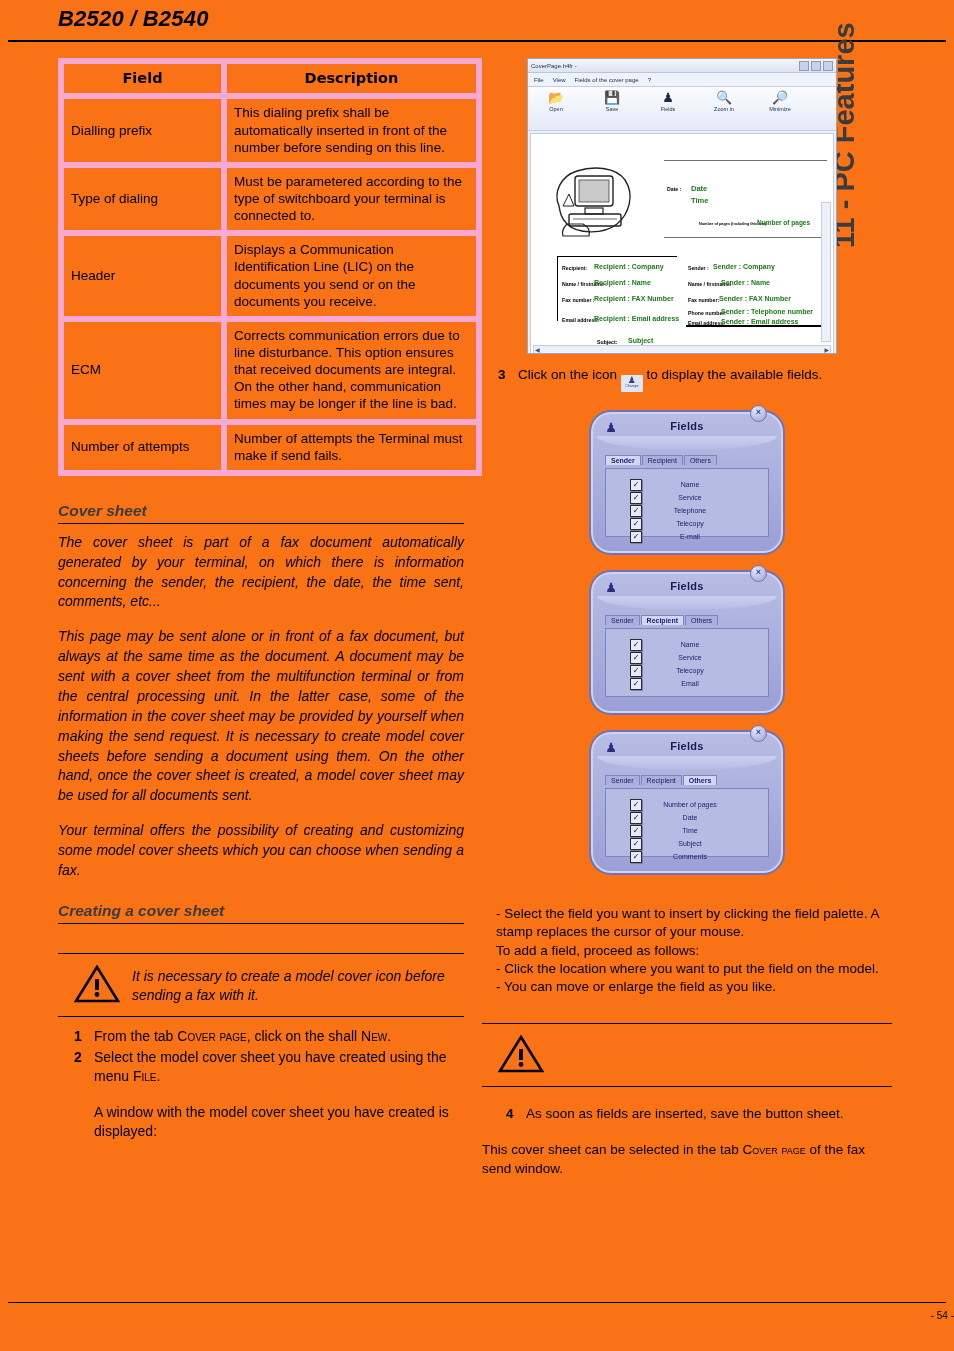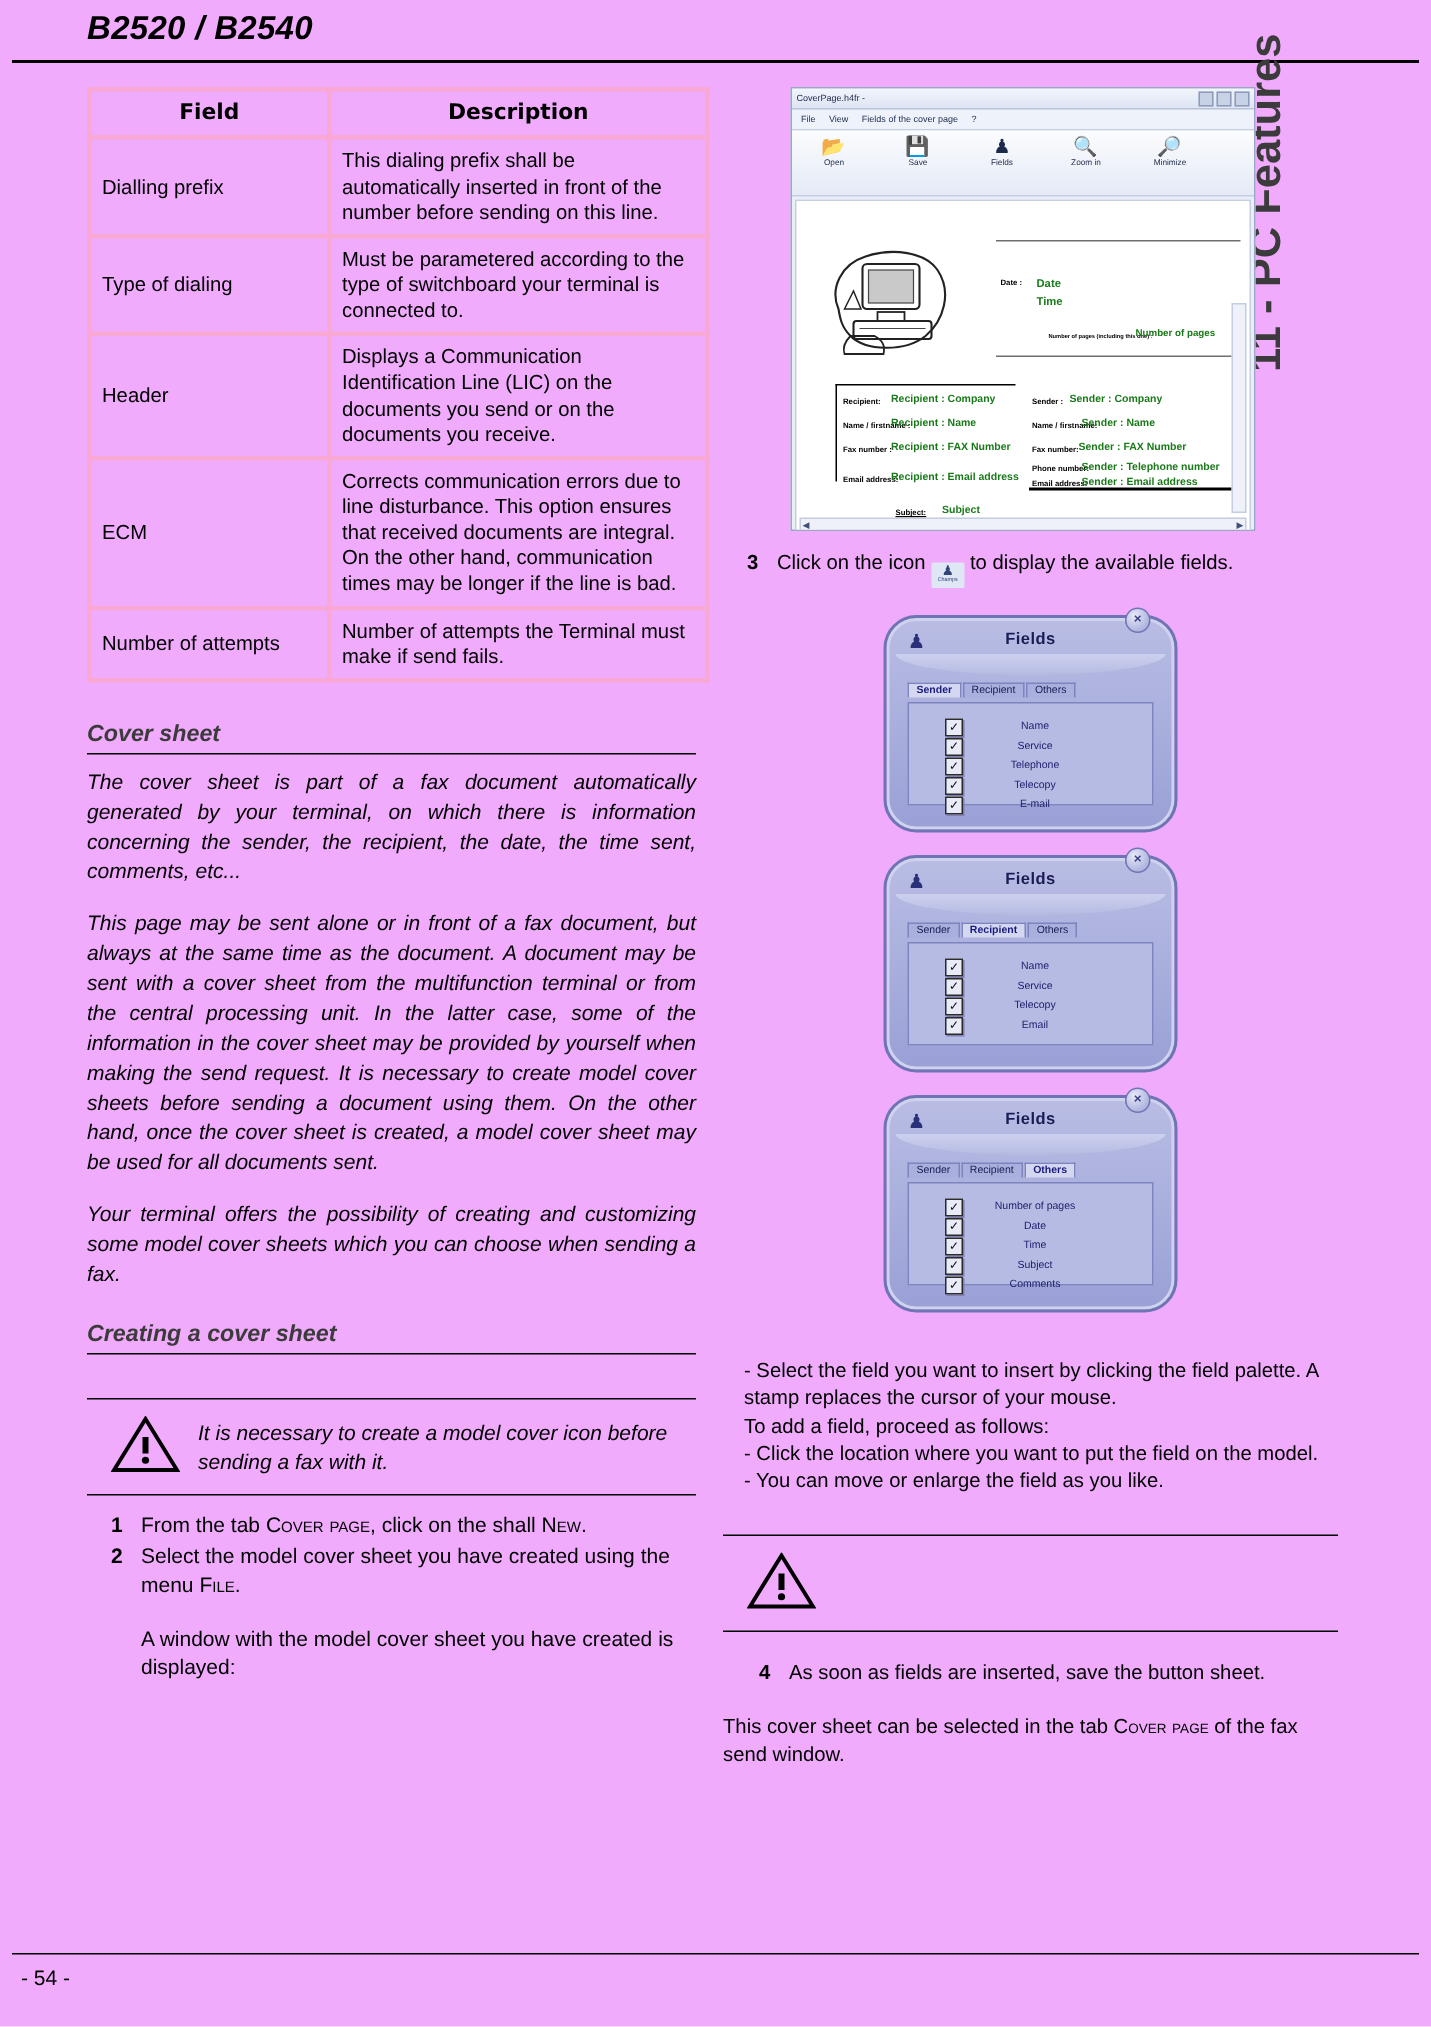--- a/index.html
+++ b/index.html
@@ -9,21 +9,21 @@
   }
   body {
     font-family: "Liberation Sans", sans-serif;
     color: #000;
   }
   .page {
     position: relative;
     width: 954px;
     height: 1351px;
     overflow: hidden;
-    background: #f0abfc;
+    background: #f97316;
   }
 
   
   .doc-title {
     position: absolute;
     left: 58px;
     top: 6px;
     font-size: 22px;
     font-style: italic;
     font-weight: bold;
@@ -69,21 +69,21 @@
   }
 
   
   table.fields-table {
     border-collapse: collapse;
     width: 406px;
     table-layout: fixed;
   }
   table.fields-table th,
   table.fields-table td {
-    border: 3px solid #f9a8d4;
+    border: 6px solid #f9a8d4;
     padding: 5px 7px 6px 7px;
     vertical-align: middle;
     font-size: 13.5px;
     line-height: 1.27;
   }
   table.fields-table th {
     text-align: center;
     font-size: 14.5px;
     font-weight: bold;
     padding: 5px 0 6px 0;
@@ -351,24 +351,24 @@
   .footer-rule {
     position: absolute;
     left: 8px;
     top: 1302px;
     width: 938px;
     height: 1px;
     background: #000;
   }
   .footer-page {
     position: absolute;
-    left: 14px; right: 0;
+    left: 4px; right: 0;
     top: 1310px;
-    text-align: left;
-    font-size: 14px;
+    text-align: right;
+    font-size: 10px;
   }
 </style>
 </head>
 <body>
 
 <div class="page">
 
   <div class="doc-title">B2520 / B2540</div>
   <div class="header-rule"></div>
   <div class="side-tab">11 - PC Features</div>

